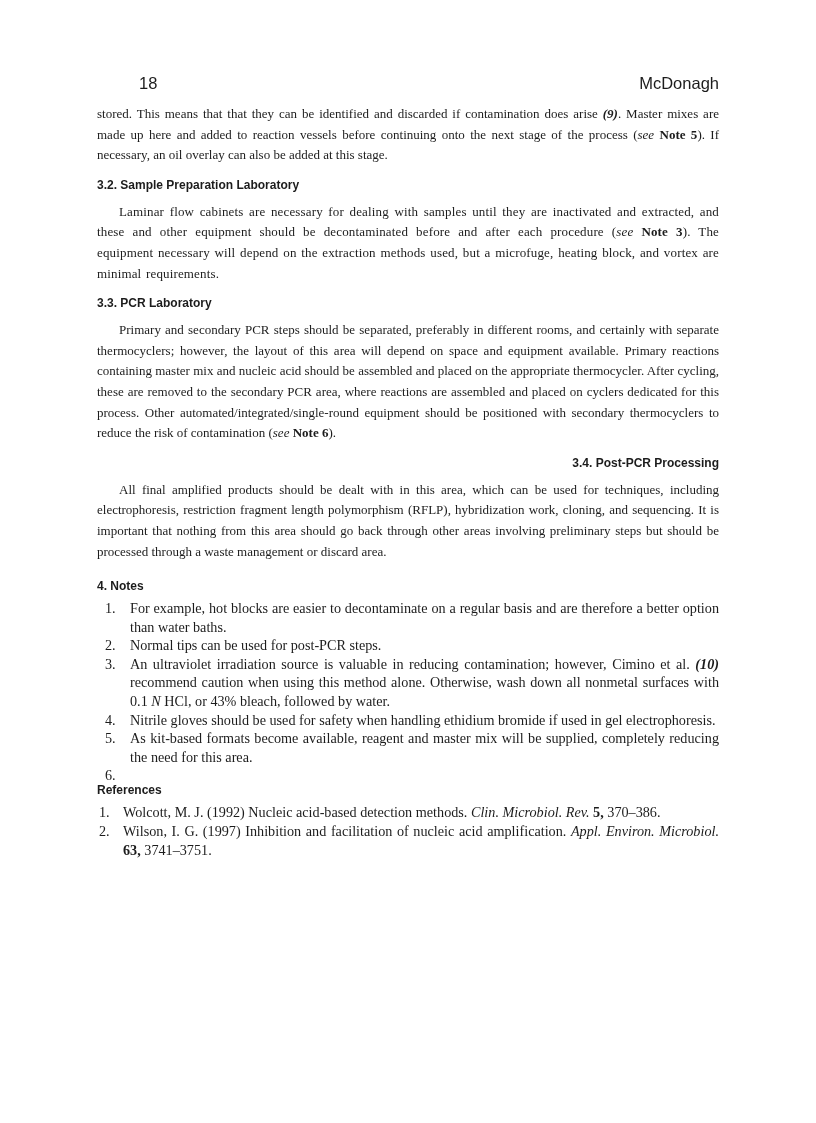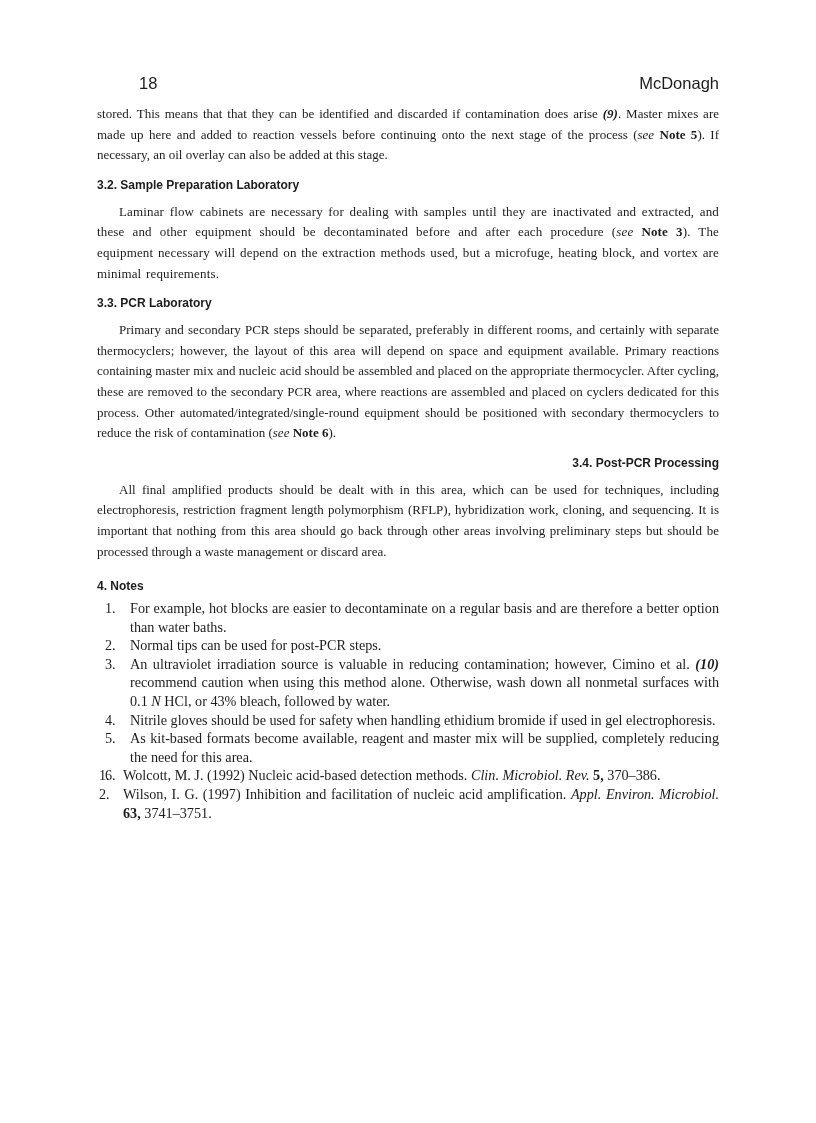--- a/index.html
+++ b/index.html
@@ -46,18 +46,19 @@
   <h2 class="h-notes">4. Notes</h2>
   <ol class="small-list">
     <li><span class="num">1.</span><span>For example, hot blocks are easier to decontaminate on a regular basis and are therefore a better option than water baths.</span></li>
     <li><span class="num">2.</span><span>Normal tips can be used for post-PCR steps.</span></li>
     <li><span class="num">3.</span><span>An ultraviolet irradiation source is valuable in reducing contamination; however, Cimino et al. </span><b><em>(10)</em></b><span> recommend caution when using this method alone. Otherwise, wash down all nonmetal surfaces with 0.1 </span><em>N</em><span> HCl, or 43% bleach, followed by water.</span></li>
     <li><span class="num">4.</span><span>Nitrile gloves should be used for safety when handling ethidium bromide if used in gel electrophoresis.</span></li>
     <li><span class="num">5.</span><span>As kit-based formats become available, reagent and master mix will be supplied, completely reducing the need for this area.</span></li>
     <li><span class="num">6.</span></li>
   </ol>
 
+  <h2 class="h-refs">References</h2>
   <ol class="small-list refs">
     <li><span class="num">1.</span><span>Wolcott, M. J. (1992) Nucleic acid-based detection methods. </span><em>Clin. Microbiol. Rev.</em> <b>5,</b> <span>370–386.</span></li>
     <li><span class="num">2.</span><span>Wilson, I. G. (1997) Inhibition and facilitation of nucleic acid amplification. </span><em>Appl. Environ. Microbiol.</em> <b>63,</b> <span>3741–3751.</span></li>
   </ol>
 
 </div>
 
 </body></html>

